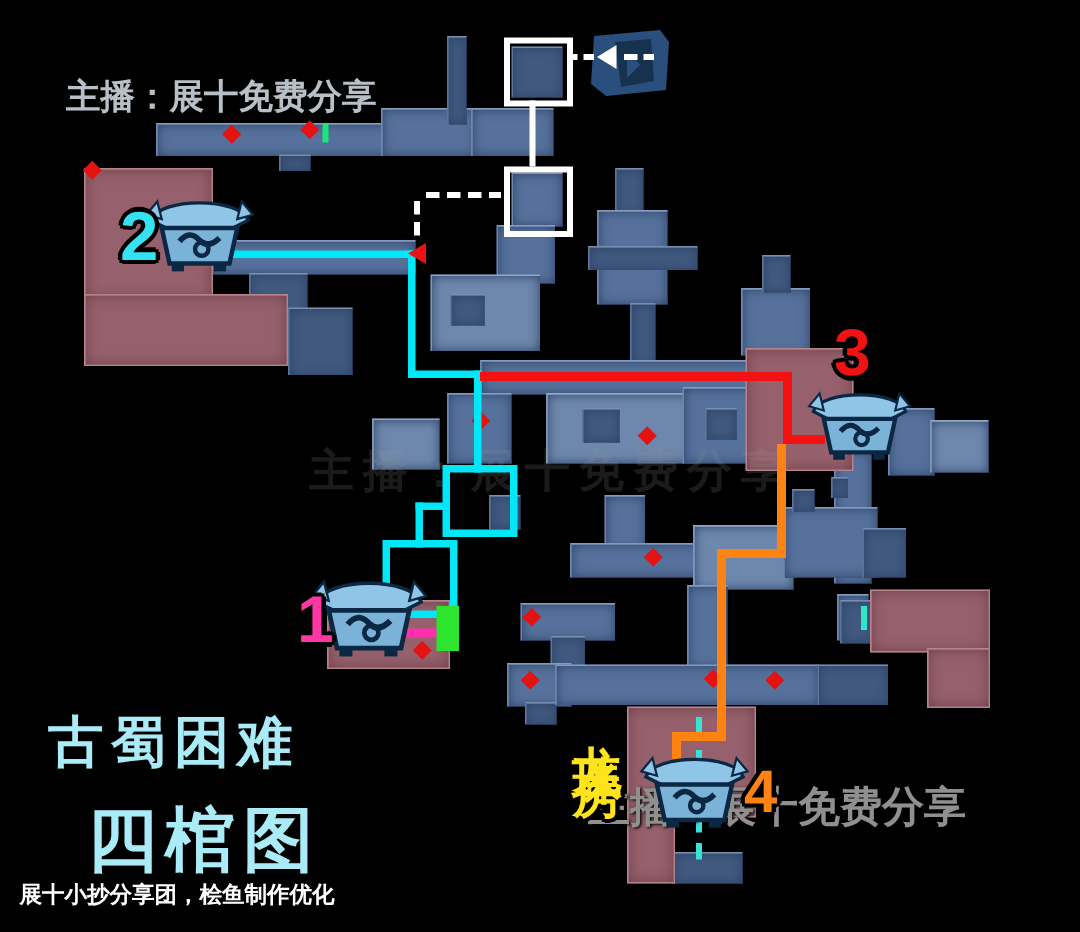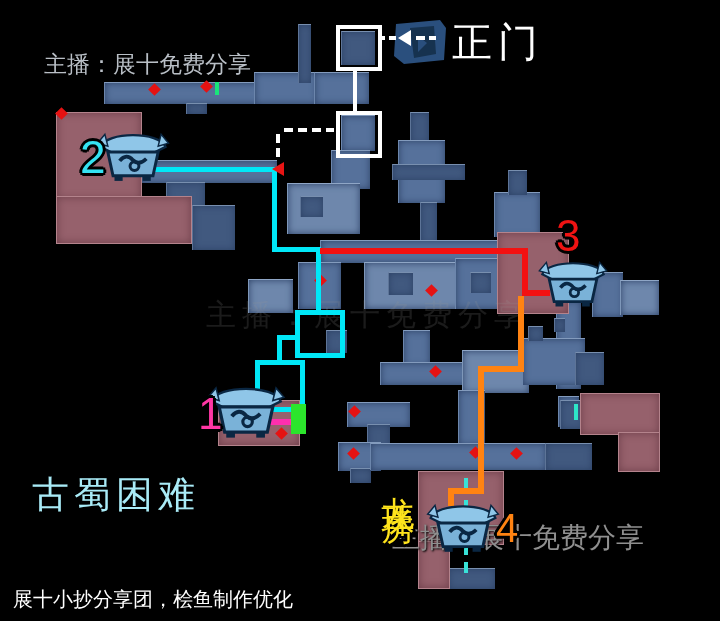--- a/index.html
+++ b/index.html
@@ -19,21 +19,21 @@
   
   .wht{position:absolute;z-index:4;background:#fff;}
   .wsq{position:absolute;z-index:4;border:4px solid #fff;}
   .dash{position:absolute;z-index:4;background:#fff;}
   .tri-left{position:absolute;width:0;height:0;z-index:4;
     border-top:8px solid transparent;border-bottom:8px solid transparent;border-right:13px solid #fff;}
   .tri-left.red{border-right-color:#e81414;border-top-width:7px;border-bottom-width:7px;border-right-width:12px;}
   .diamond{position:absolute;width:9px;height:9px;background:#e51212;transform:rotate(45deg);z-index:3;}
   .tick{position:absolute;z-index:3;}
   
-  .txt{position:absolute;font-weight:normal;line-height:1;white-space:nowrap;}
+  .txt{position:absolute;font-weight:bold;line-height:1;white-space:nowrap;}
   .outl{text-shadow:-2px -2px 0 #000,2px -2px 0 #000,-2px 2px 0 #000,2px 2px 0 #000,
         0 -3px 0 #000,0 3px 0 #000,-3px 0 0 #000,3px 0 0 #000;}
   .vert{writing-mode:vertical-rl;text-orientation:upright;}
   .coffin{position:absolute;z-index:5;}
 </style>
 </head>
 <body>
 
 <div id="stage">
 
@@ -189,24 +189,24 @@
       </svg></div>
   <div class="coffin" style="left:424px;top:498px">
     <svg width="78" height="56" viewBox="0 0 100 76">
         <use href="#coffin-shape"></use>
       </svg></div>
 
   <div class="txt" style="left:44px;top:53px;font-size:23px;color:#b9bfc6;z-index:6;text-shadow:1px 1px 2px #000,-1px -1px 2px #000">主播：展十免费分享</div>
   <div class="txt" style="left:206px;top:300px;font-size:30px;color:rgba(150,150,150,0.18);letter-spacing:6px;z-index:2">主播：展十免费分享</div>
   <div class="txt" style="left:392px;top:524px;font-size:28px;color:#8f8f8f;z-index:4;text-shadow:1px 1px 2px #000">主播：展十免费分享</div>
 
-  <div class="txt outl" style="left:452px;top:22px;font-size:40px;color:#ffffff;z-index:6;letter-spacing:6px">正门</div>
   <div class="txt outl vert" style="left:382px;top:470px;font-size:33px;color:#ffe41c;z-index:6;letter-spacing:7px">龙珠房</div>
 
   <div class="txt outl" style="left:80px;top:134px;font-size:46px;color:#35e2f2;z-index:6">2</div>
   <div class="txt outl" style="left:556px;top:214px;font-size:44px;color:#f01313;z-index:6">3</div>
   <div class="txt outl" style="left:198px;top:392px;font-size:44px;color:#ff37a4;z-index:6">1</div>
   <div class="txt outl" style="left:496px;top:508px;font-size:40px;color:#ff8312;z-index:6">4</div>
 
   <div class="txt outl" style="left:32px;top:476px;font-size:37px;color:#a9ebf7;z-index:6;letter-spacing:5px">古蜀困难</div>
-  <div class="txt" style="left:13px;top:589px;font-size:20px;color:#ffffff;z-index:6;text-shadow:1px 1px 2px #000">展十小抄分享团，桧鱼制作优化</div>
+  <div class="txt outl" style="left:58px;top:536px;font-size:47px;color:#a9ebf7;z-index:6;letter-spacing:5px">四棺图</div>
+  <div class="txt" style="left:13px;top:589px;font-size:15px;color:#ffffff;z-index:6;text-shadow:1px 1px 2px #000">展十小抄分享团，桧鱼制作优化</div>
 
 </div>
 
 </body></html>

